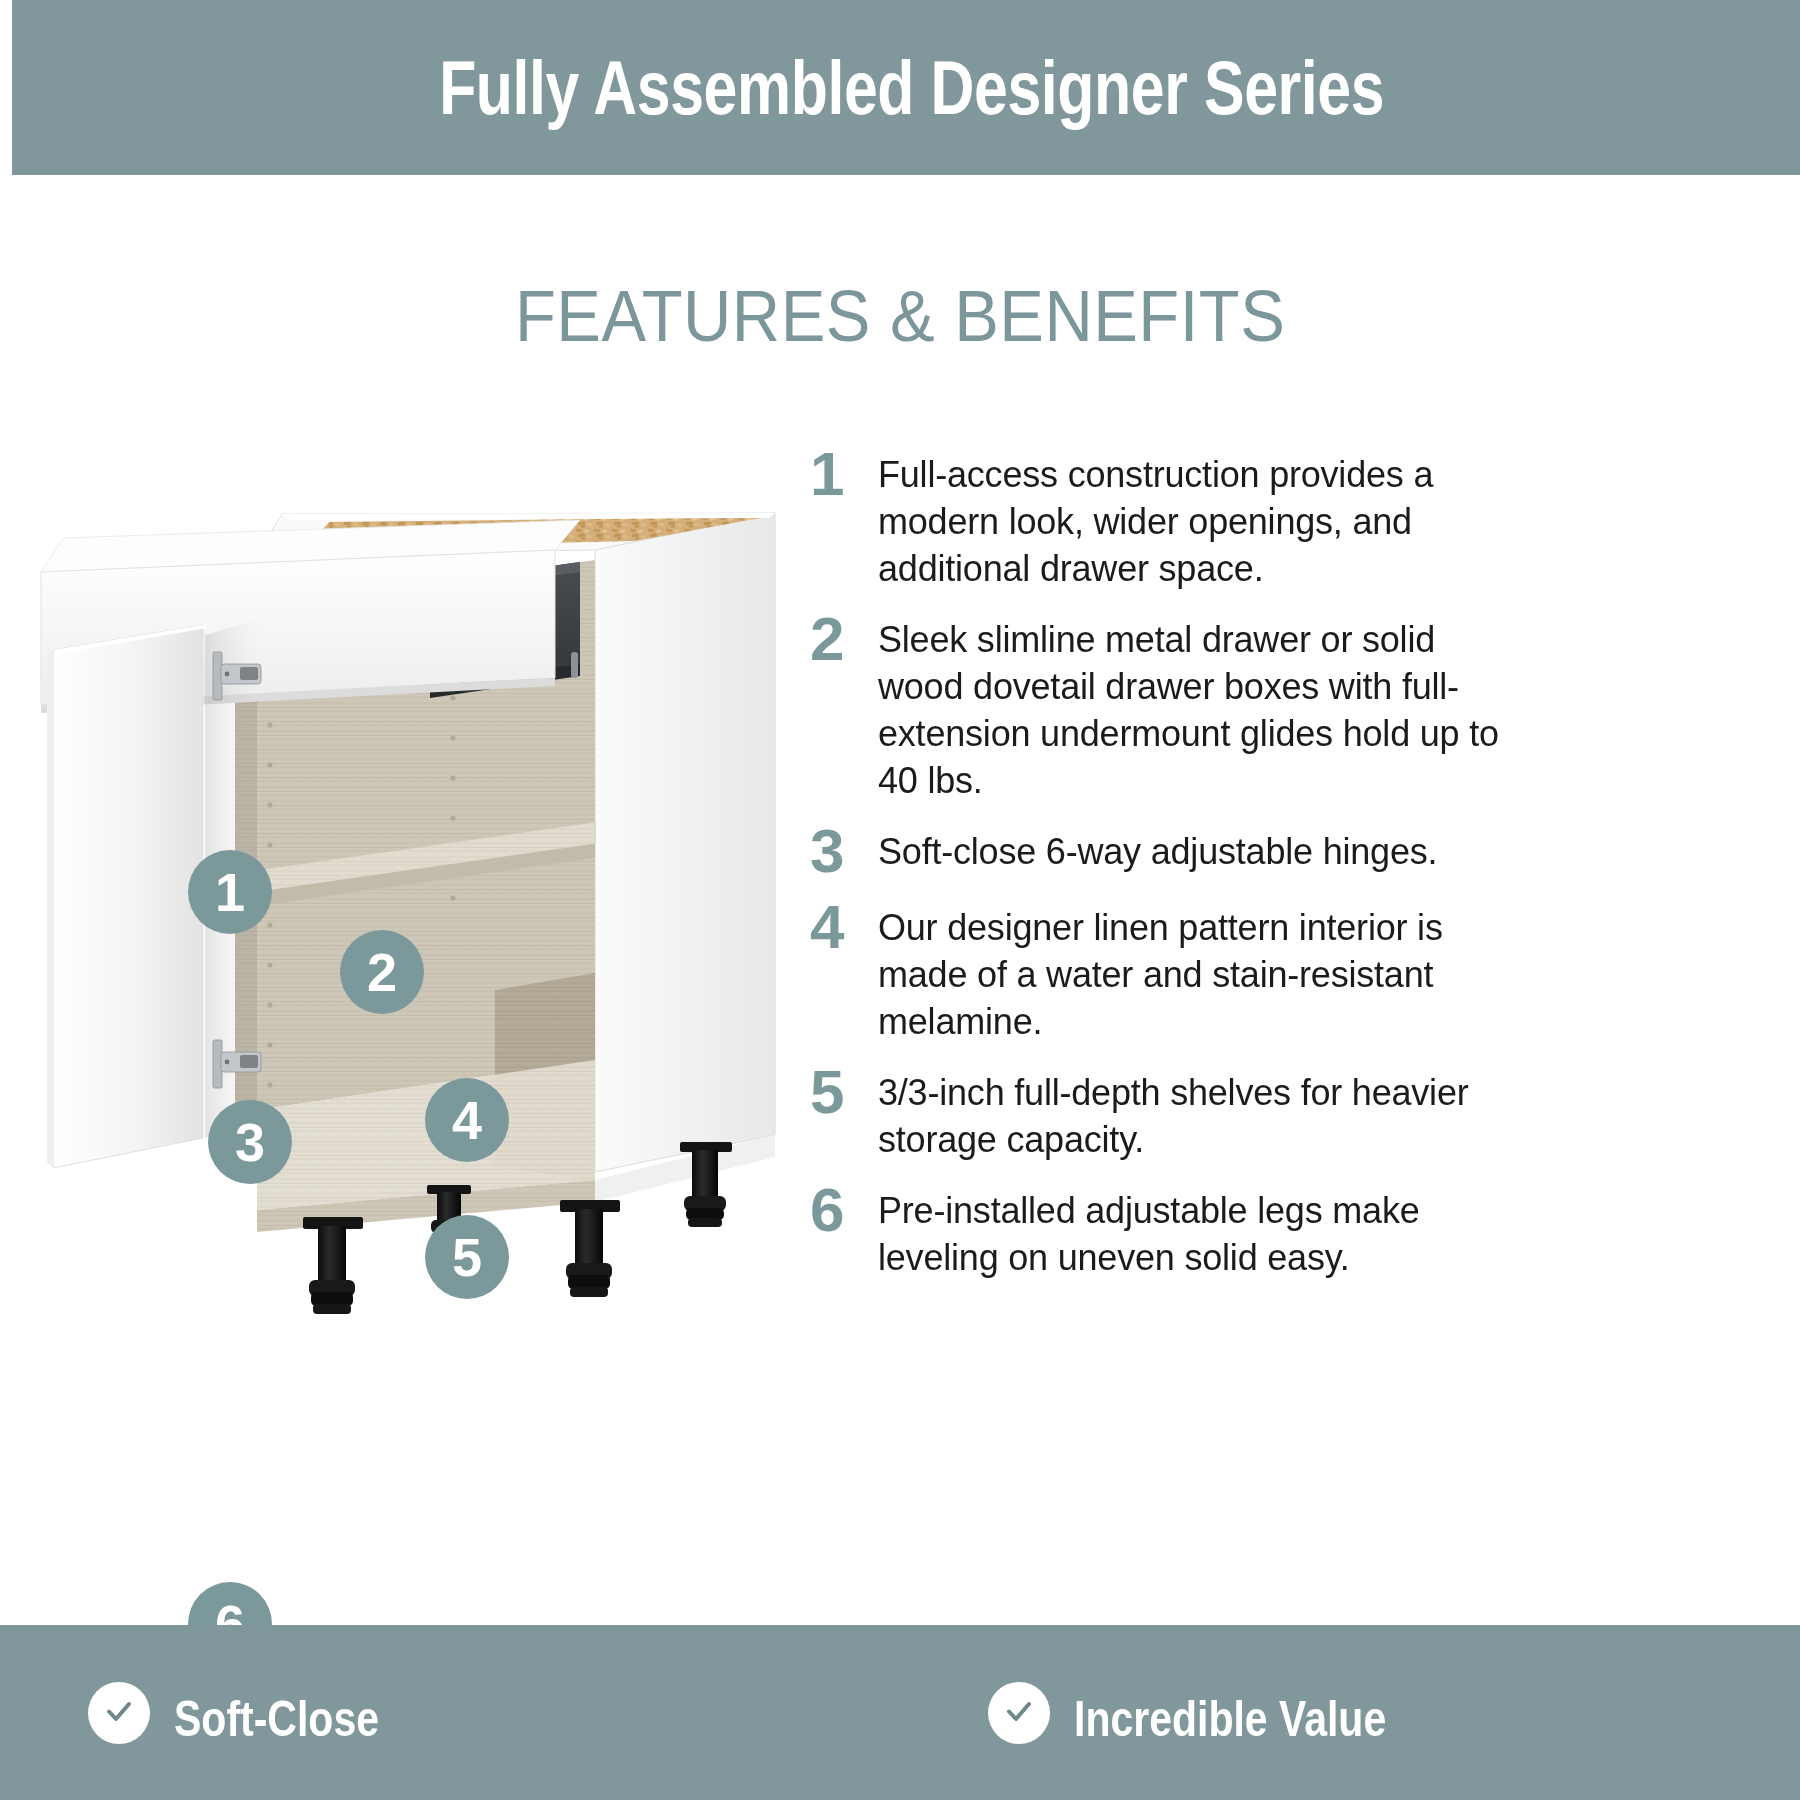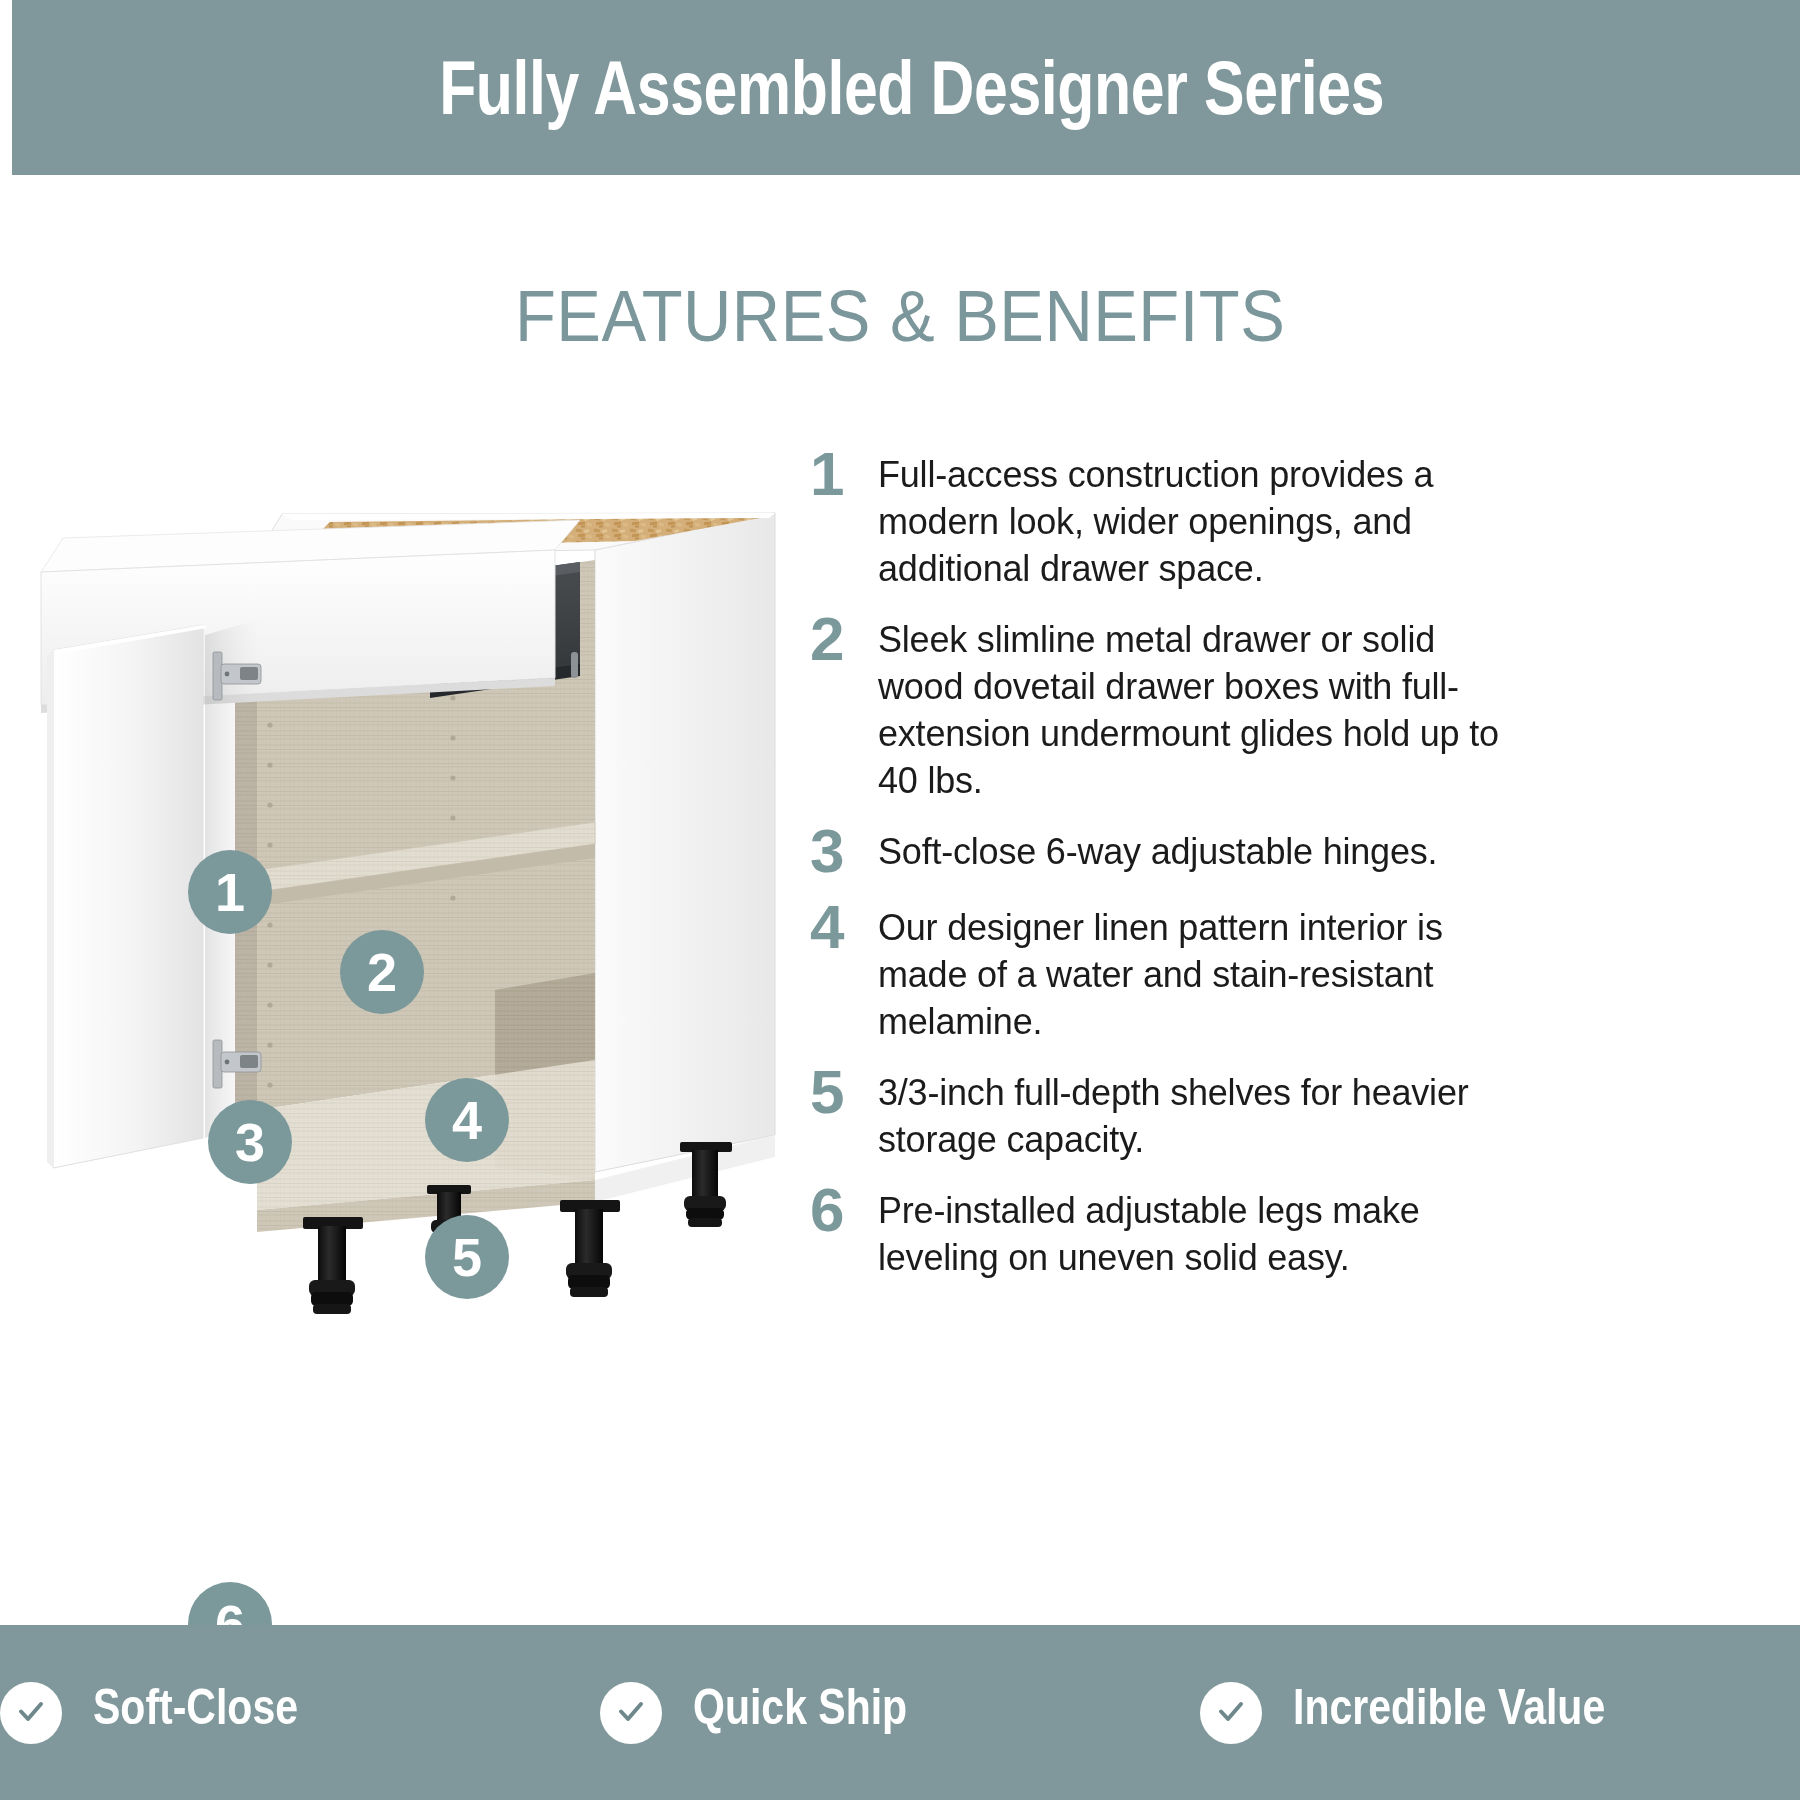--- a/index.html
+++ b/index.html
@@ -129,25 +129,25 @@
     position: absolute;
     left: 0; top: 1625px;
     width: 1800px;
     height: 175px;
     background: #80989b;
     display: flex;
     align-items: center;
   }
   .footer-item {
     display: flex;
-    align-items: flex-start;
+    align-items: flex-end;
     flex: 1;
     justify-content: flex-start;
+    padding-left: 88px;
     box-sizing: border-box;
-    gap: 7px;
   }
   .footer-check {
     width: 62px;
     height: 62px;
     border-radius: 50%;
     background: #ffffff;
     display: flex;
     align-items: center;
     justify-content: center;
     flex: 0 0 62px;
@@ -404,28 +404,20 @@
 
   <div class="footer-item">
     <span class="footer-check">
       <svg width="34" height="34" viewBox="0 0 34 34" xmlns="http://www.w3.org/2000/svg">
         <path d="M7 15.5 L14 23 L27 8" fill="none" stroke="#6f888b" stroke-width="4" stroke-linecap="round" stroke-linejoin="round"></path>
       </svg>
     </span>
     <span class="footer-label">Soft-Close</span>
   </div>
 
-  <div class="footer-item">
-    <span class="footer-check">
-      <svg width="34" height="34" viewBox="0 0 34 34" xmlns="http://www.w3.org/2000/svg">
-        <path d="M7 15.5 L14 23 L27 8" fill="none" stroke="#6f888b" stroke-width="4" stroke-linecap="round" stroke-linejoin="round"></path>
-      </svg>
-    </span>
-    <span class="footer-label">Quick Ship</span>
-  </div>
 
   <div class="footer-item">
     <span class="footer-check">
       <svg width="34" height="34" viewBox="0 0 34 34" xmlns="http://www.w3.org/2000/svg">
         <path d="M7 15.5 L14 23 L27 8" fill="none" stroke="#6f888b" stroke-width="4" stroke-linecap="round" stroke-linejoin="round"></path>
       </svg>
     </span>
     <span class="footer-label">Incredible Value</span>
   </div>
 

